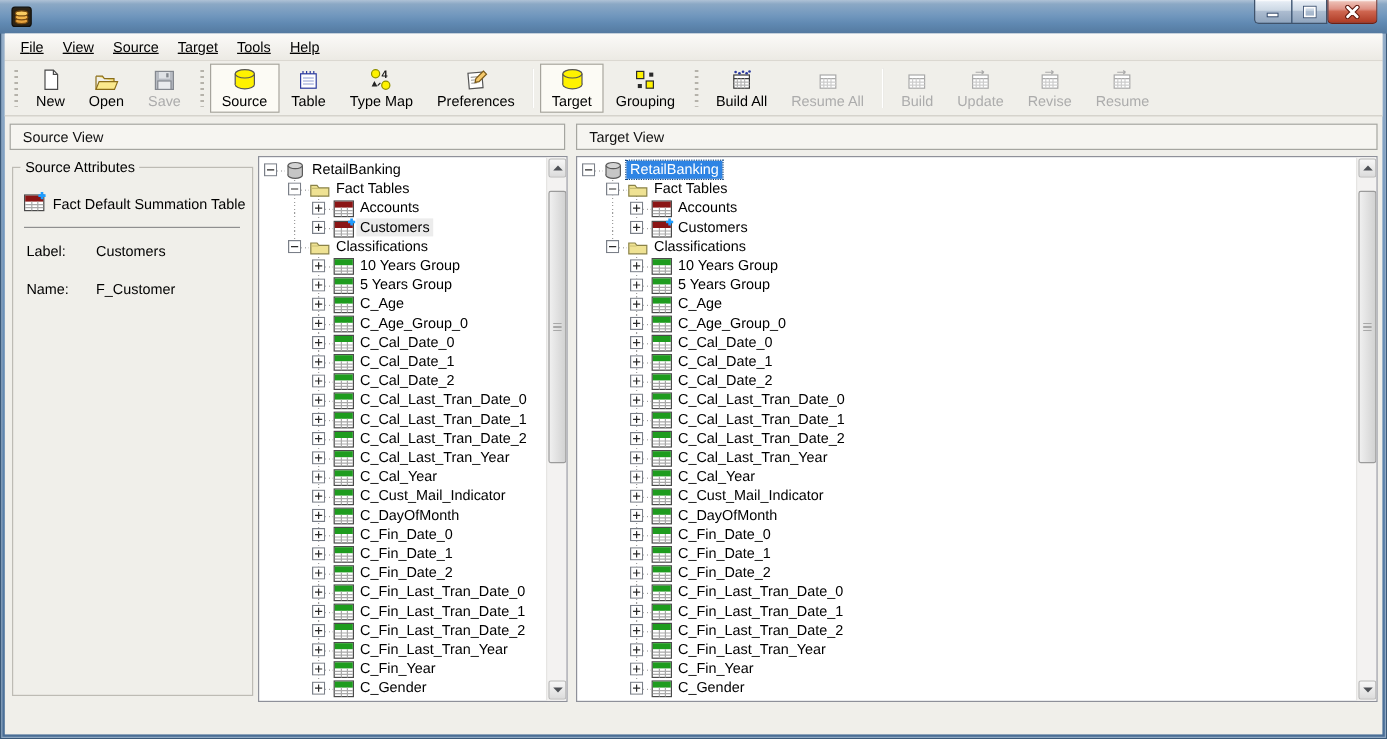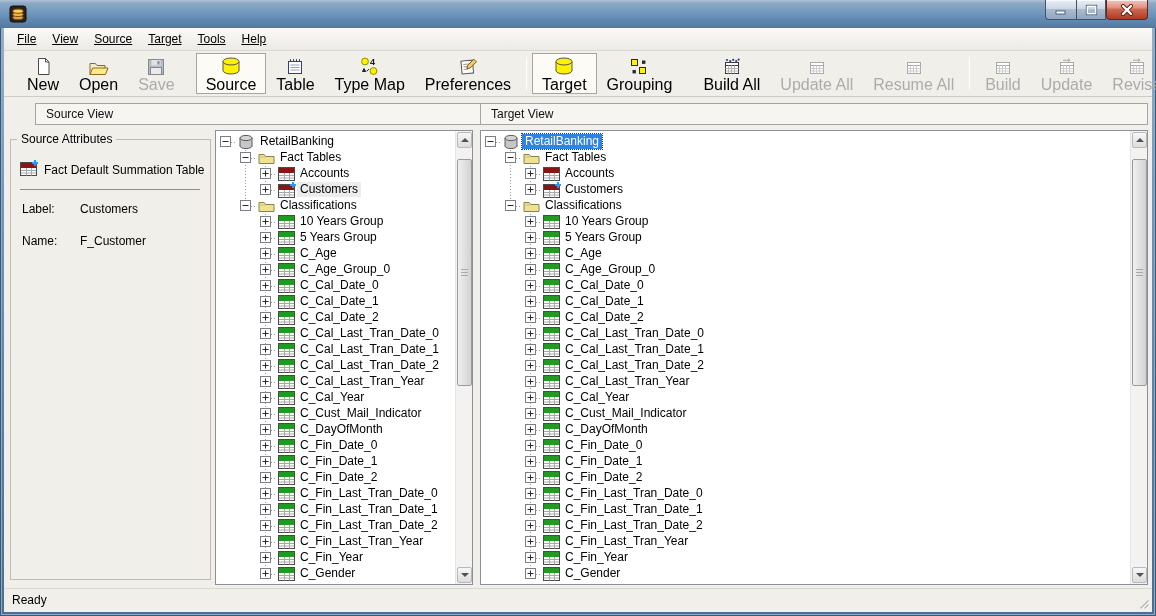--- a/index.html
+++ b/index.html
@@ -32,21 +32,21 @@
   
   .toolbar{position:absolute;left:0;top:23px;width:100%;height:46px;display:flex;align-items:stretch;
     padding:2px 0 2px 2px;background:#F0EFEA;border-bottom:1px solid #CFCCC5;}
   .tb-gripper{width:3px;margin:5px 5px 5px 6px;
     background:repeating-linear-gradient(180deg,#B5B2AA 0 2px,transparent 2px 5px);}
   .tb-sep{width:1px;margin:4px 5px;background:#C6C3BC;border-right:1px solid #FFFFFF;}
   .tb-btn{display:flex;flex-direction:column;align-items:center;justify-content:center;gap:2px;
     padding:2px 9px;border:1px solid transparent;white-space:nowrap;cursor:default;}
   .tb-btn.checked{background:#FCFBF5;border:1px solid #A7A59D;}
   .tb-ico{height:20px;display:flex;align-items:flex-end;justify-content:center;}
-  .tb-label{font-size:16px;line-height:13px;}
+  .tb-label{font-size:12px;line-height:13px;}
   .tb-btn.disabled .tb-label{color:#ACACAC;}
   
   .main{position:absolute;left:0;top:69px;width:1148px;height:491px;}
   .panel-header{position:absolute;height:22px;background:#F6F5F1;border:1px solid #A5A5A0;
     line-height:20px;padding-left:10px;color:#111;}
   .attrs-panel{position:absolute;left:4px;top:33px;width:206px;height:455px;}
   .groupbox{position:absolute;left:2px;top:9px;right:3px;bottom:5px;border:1px solid #BDBBB4;}
   .group-legend{position:absolute;top:-8px;left:6px;background:#F0EFEA;padding:0 4px;}
   .sum-row{position:absolute;left:9px;top:20px;display:flex;align-items:center;gap:5px;white-space:nowrap;}
   .attrs-hr{position:absolute;left:9px;right:10px;top:49px;border-top:1px solid #8F8F8F;}
@@ -239,30 +239,20 @@
           <span class="tb-label">Build All</span>
         </div>
         <div class="tb-btn  disabled">
           <span class="tb-ico">
             <svg width="20" height="18">
               <rect x="3.5" y="4.5" width="13" height="11" fill="#fff" stroke="#A9A9A9"></rect>
               <path d="M3.5 7.5h13" stroke="#A9A9A9"></path>
               <path d="M6.5 7.5v8M9.5 7.5v8M12.5 7.5v8M3.5 10.5h13M3.5 13h13" stroke="#CDCDCD"></path>
             </svg>
           </span>
-          <span class="tb-label">Update All</span>
-        </div>
-        <div class="tb-btn  disabled">
-          <span class="tb-ico">
-            <svg width="20" height="18">
-              <rect x="3.5" y="4.5" width="13" height="11" fill="#fff" stroke="#A9A9A9"></rect>
-              <path d="M3.5 7.5h13" stroke="#A9A9A9"></path>
-              <path d="M6.5 7.5v8M9.5 7.5v8M12.5 7.5v8M3.5 10.5h13M3.5 13h13" stroke="#CDCDCD"></path>
-            </svg>
-          </span>
           <span class="tb-label">Resume All</span>
         </div>
         <div class="tb-sep"></div>
         <div class="tb-btn  disabled">
           <span class="tb-ico">
             <svg width="20" height="18">
               <rect x="3.5" y="4.5" width="13" height="11" fill="#fff" stroke="#A9A9A9"></rect>
               <path d="M3.5 7.5h13" stroke="#A9A9A9"></path>
               <path d="M6.5 7.5v8M9.5 7.5v8M12.5 7.5v8M3.5 10.5h13M3.5 13h13" stroke="#CDCDCD"></path>
             </svg>
@@ -298,21 +288,21 @@
               <path d="M3.5 7.5h13" stroke="#A9A9A9"></path>
               <path d="M6.5 7.5v8M9.5 7.5v8M12.5 7.5v8M3.5 10.5h13M3.5 13h13" stroke="#CDCDCD"></path>
               <path d="M6 2.2h7m0 0l-2-1.4m2 1.4l-2 1.4" stroke="#A9A9A9" fill="none"></path>
             </svg>
           </span>
           <span class="tb-label">Resume</span>
         </div>
       </div>
 
     <div class="main">
-      <div class="panel-header" style="left:4px;top:6px;width:463px;margin-left:27px;">Source View</div>
+      <div class="panel-header" style="left:4px;top:6px;width:463px;">Source View</div>
       <div class="panel-header" style="left:476px;top:6px;width:668px;">Target View</div>
 
       <div class="attrs-panel">
         <div class="groupbox">
           <span class="group-legend">Source Attributes</span>
           <div class="sum-row">
             <span id="sumicon"><svg width="19" height="16" style="overflow:visible">
                   <g transform="translate(0,2)">
                     <rect x="0.5" y="0.5" width="16" height="13" fill="#fff" stroke="#4a4a4a"></rect>
                     <rect x="1" y="1" width="15" height="5" fill="#8B1515"></rect>
@@ -1244,26 +1234,14 @@
           <div class="sb-thumb" style="top:28px;height:227px;">
               <span class="sb-grip"></span>
             </div>
           <div class="sb-btn down">
               <span class="tri-down"></span>
             </div>
         </div>
       </div>
     </div>
 
-    <div class="statusbar">
-      <span class="status-text">Ready</span>
-      <svg class="resize-grip" width="13" height="13">
-        <path d="M11 2v9H2" fill="none" stroke="none"></path>
-        <g stroke="#B7B4AC" stroke-width="1.4">
-            <path d="M11.5 3.5L3.5 11.5M11.5 7.5L7.5 11.5M11.5 11.5l0 0"></path>
-          </g>
-        <g stroke="#FFFFFF" stroke-width="1">
-            <path d="M12.4 4.4L4.4 12.4M12.4 8.4L8.4 12.4"></path>
-          </g>
-      </svg>
-    </div>
   </div>
 </div>
 
 </body></html>

